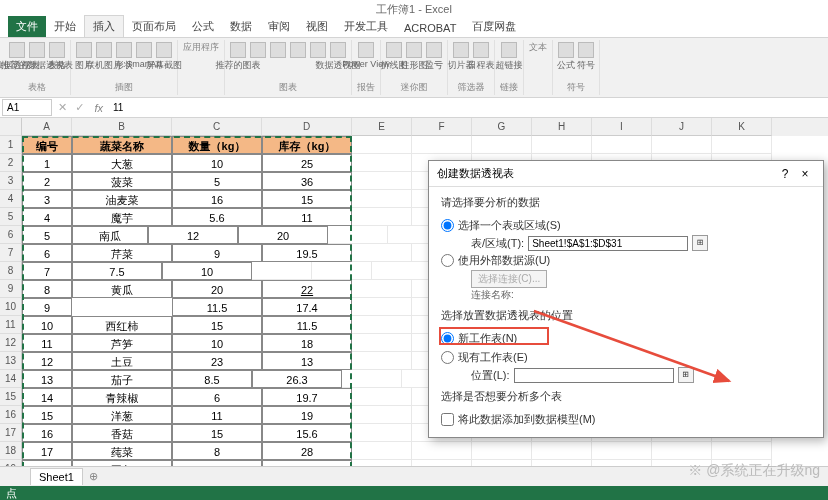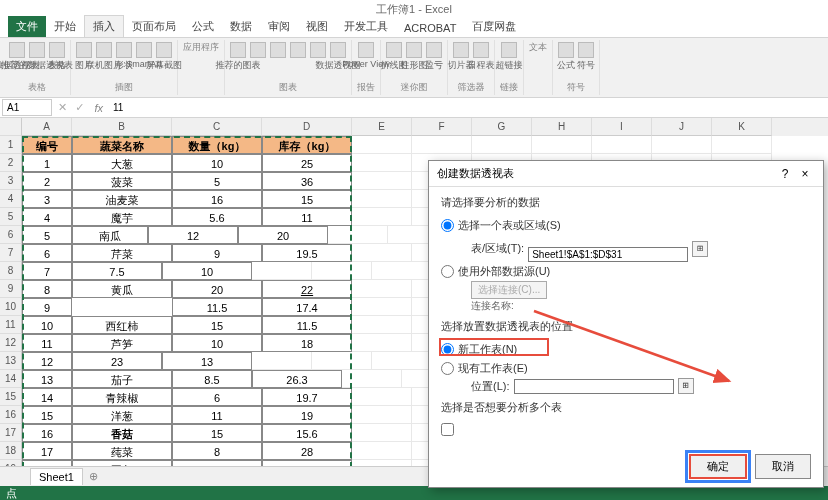--- a/index.html
+++ b/index.html
@@ -410,20 +410,21 @@
           <div class="cell" style="width: 60px;"></div>
           <div class="cell" style="width: 60px;"></div>
           <div class="cell" style="width: 60px;"></div>
           <div class="cell" style="width: 60px;"></div>
           <div class="cell" style="width: 60px;"></div>
           <div class="cell" style="width: 60px;"></div>
           <div class="cell" style="width: 60px;"></div>
         </div>
         <div class="row">
           <div class="cell dt" style="width: 50px;">12</div>
+          <div class="cell dt" style="width: 100px;">土豆</div>
           <div class="cell dt" style="width: 90px;">23</div>
           <div class="cell dt" style="width: 90px;">13</div>
           <div class="cell" style="width: 60px;"></div>
           <div class="cell" style="width: 60px;"></div>
           <div class="cell" style="width: 60px;"></div>
           <div class="cell" style="width: 60px;"></div>
           <div class="cell" style="width: 60px;"></div>
           <div class="cell" style="width: 60px;"></div>
           <div class="cell" style="width: 60px;"></div>
         </div>
@@ -461,21 +462,21 @@
           <div class="cell" style="width: 60px;"></div>
           <div class="cell" style="width: 60px;"></div>
           <div class="cell" style="width: 60px;"></div>
           <div class="cell" style="width: 60px;"></div>
           <div class="cell" style="width: 60px;"></div>
           <div class="cell" style="width: 60px;"></div>
           <div class="cell" style="width: 60px;"></div>
         </div>
         <div class="row">
           <div class="cell dt" style="width: 50px;">16</div>
-          <div class="cell dt" style="width: 100px; font-weight: bold;">香菇</div>
+          <div class="cell dt" style="width: 100px;">香菇</div>
           <div class="cell dt" style="width: 90px;">15</div>
           <div class="cell dt" style="width: 90px;">15.6</div>
           <div class="cell" style="width: 60px;"></div>
           <div class="cell" style="width: 60px;"></div>
           <div class="cell" style="width: 60px;"></div>
           <div class="cell" style="width: 60px;"></div>
           <div class="cell" style="width: 60px;"></div>
           <div class="cell" style="width: 60px;"></div>
           <div class="cell" style="width: 60px;"></div>
         </div>
@@ -531,21 +532,21 @@
     <span class="dlg-close">×</span>
   </div>
   <div class="dlg-body">
     <div class="section">请选择要分析的数据</div>
     <label>
         <input type="radio" checked="" style="">
         <span>选择一个表或区域(S)</span>
       </label>
     <div class="inpwrap">
       <span>表/区域(T):</span>
-      <input type="text" style="width: 160px; margin-top: 12px;" value="Sheet1!$A$1:$D$31">
+      <input type="text" style="width: 160px;" value="Sheet1!$A$1:$D$31">
       <span class="refbtn">⊞</span>
     </div>
     <label>
         <input type="radio" style="">
         <span>使用外部数据源(U)</span>
       </label>
     <div class="chc">选择连接(C)...</div>
     <div class="connname">连接名称:</div>
     <div class="section" style="margin-top:6px">选择放置数据透视表的位置</div>
     <div style="position:relative">
@@ -560,25 +561,22 @@
         <span>现有工作表(E)</span>
       </label>
     <div class="inpwrap">
       <span>位置(L):</span>
       <input type="text" style="width: 160px;">
       <span class="refbtn">⊞</span>
     </div>
     <div class="section" style="margin-top:6px">选择是否想要分析多个表</div>
     <label>
         <input type="checkbox" style="">
+        <span>将此数据添加到数据模型(M)</span>
       </label>
-  </div>
-  <div class="dlg-foot">
-    <button class="btn ok">确定</button>
-    <button class="btn">取消</button>
   </div>
   <svg class="arrow1" style="left:100px;top:145px" width="220" height="90">
     <defs>
         <marker id="ah" markerWidth="8" markerHeight="8" refX="6" refY="3" orient="auto">
           <path d="M0,0 L7,3 L0,6 Z" fill="#e74c3c"></path>
         </marker>
       </defs>
     <line x1="5" y1="5" x2="200" y2="75" stroke="#e74c3c" stroke-width="2.5" marker-end="url(#ah)"></line>
   </svg>
 </div>

